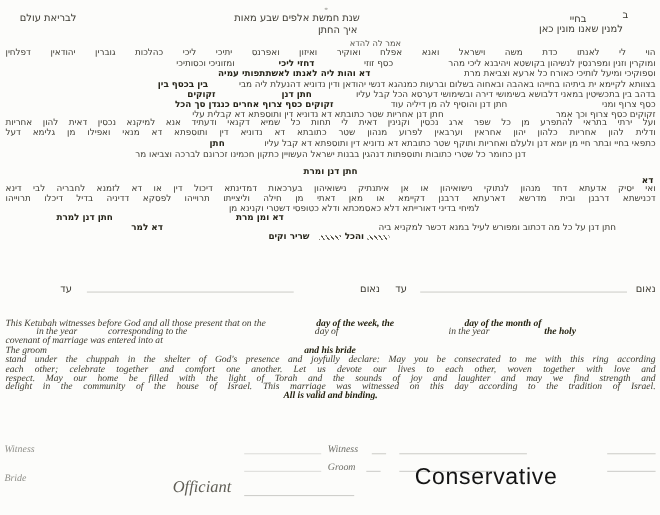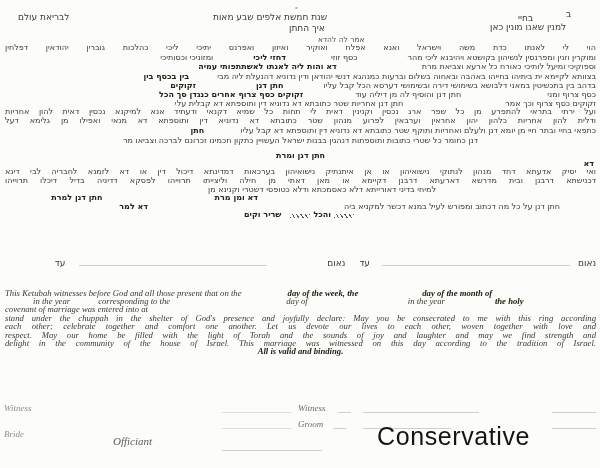--- a/index.html
+++ b/index.html
@@ -39,23 +39,23 @@
   
   .english{top:289px;font-family:"Liberation Serif",serif;font-style:italic;color:#3c3a2f;}
   .english .row{font-size:8.7px;height:8.35px;}
   .english .b{color:#23210f;}
   
   .sig-label{position:absolute;font-family:"Liberation Serif",serif;font-style:italic;
              font-size:9px;color:#8f8f89;white-space:nowrap;}
   .sig-label.dark{color:#6d6d66;}
   .sig-line{position:absolute;height:0;border-bottom:1px solid #cfcfcb;}
   .sig-line.faint{border-color:#dededb;}
-  .officiant{font-size:11px;color:#5f5d55;}
+  .officiant{font-size:15px;color:#5f5d55;margin-left:44px;}
   .type-label{position:absolute;left:377px;top:422px;font-family:"Liberation Sans",sans-serif;
-              font-size:25px;color:#141414;letter-spacing:0.6px;white-space:nowrap;}
+              font-size:21px;color:#141414;letter-spacing:0.6px;white-space:nowrap;}
   .speck{position:absolute;left:295px;top:7px;width:3px;height:2px;background:#b9b9b4;border-radius:50%;}
 </style>
 </head>
 <body>
 
 <div class="page">
 
   <div class="speck"></div>
 
   <div class="heb">
@@ -187,20 +187,25 @@
         <div class="gap" style="width: 116px;"></div>
         <span class="t">day of</span>
         <div class="gap" style="width: 100px;"></div>
         <span class="t">in the year</span>
         <div class="gap" style="width: 50px;"></div>
         <span class="t b">the holy</span>
       </div>
       <div class="row">
         <span class="t">covenant of marriage was entered into at</span>
       </div>
+      <div class="row">
+        <span class="t">The groom</span>
+        <div class="gap" style="width: 234px;"></div>
+        <span class="t b">and his bride</span>
+      </div>
       <div class="row full">stand under the chuppah in the shelter of God's presence and joyfully declare: May you be consecrated to me with this ring according</div>
       <div class="row full">each other; celebrate together and comfort one another. Let us devote our lives to each other, woven together with love and</div>
       <div class="row full">respect. May our home be filled with the light of Torah and the sounds of joy and laughter and may we find strength and</div>
       <div class="row full">delight in the community of the house of Israel. This marriage was witnessed on this day according to the tradition of Israel.</div>
       <div class="row center">
         <span class="t b">All is valid and binding.</span>
       </div>
     </div>
 
   <div>

